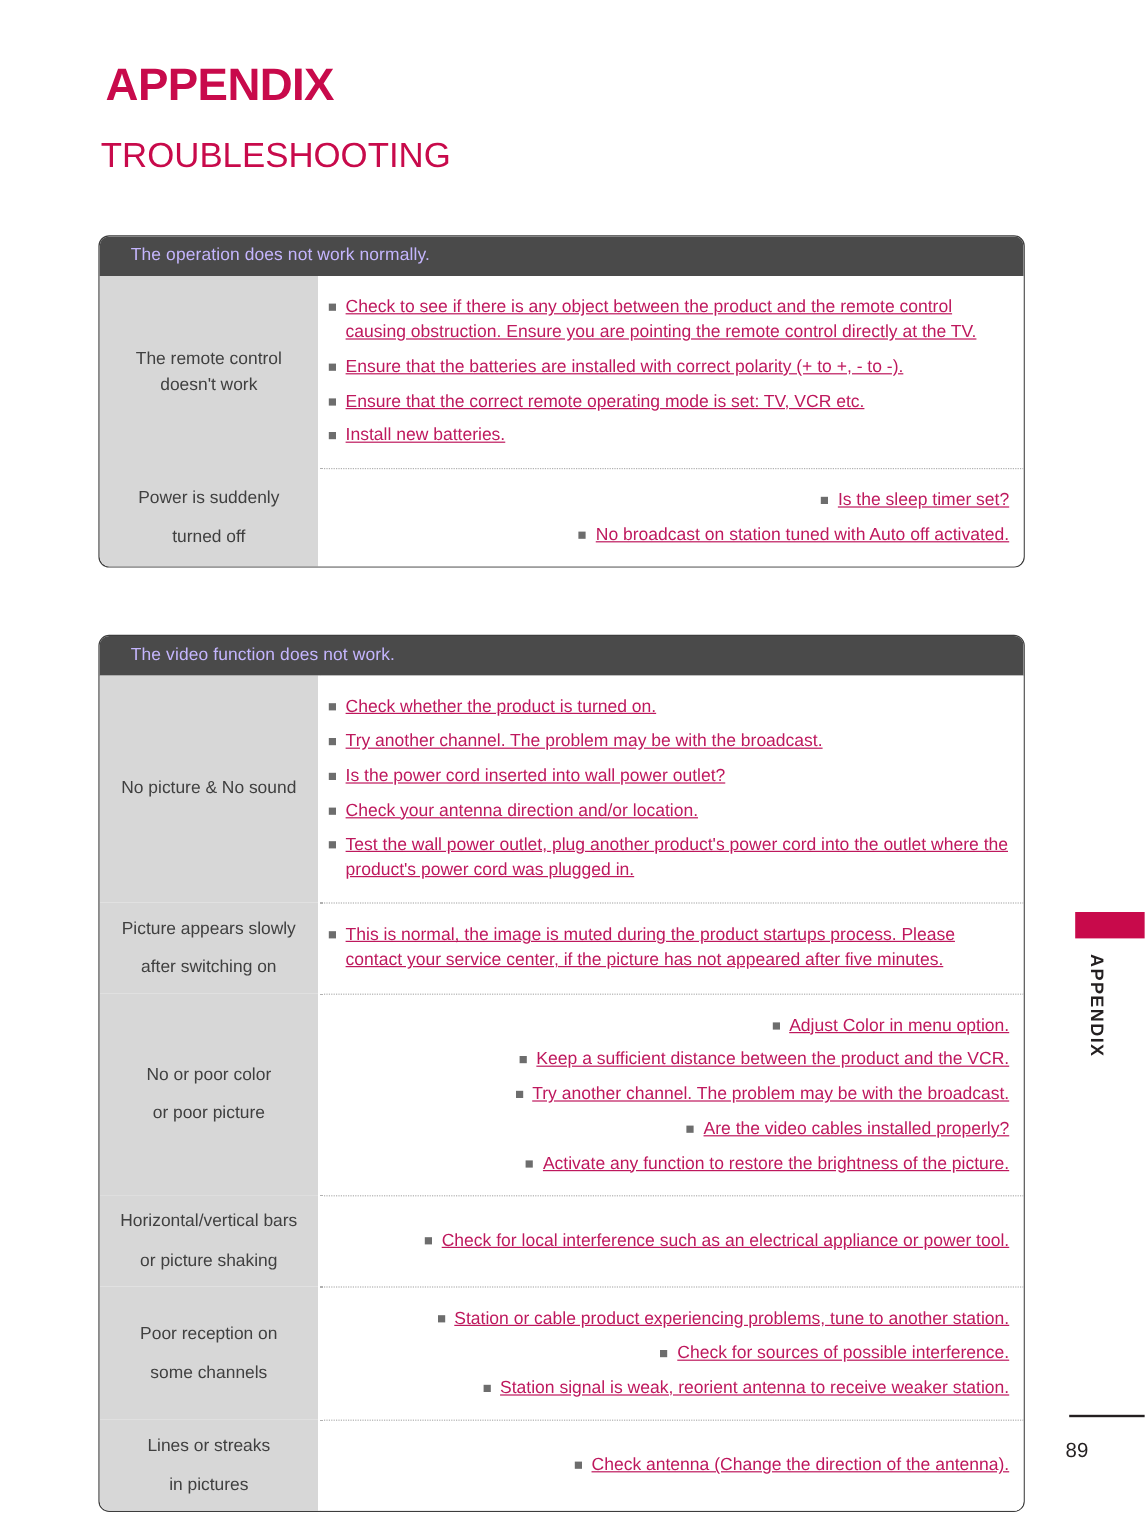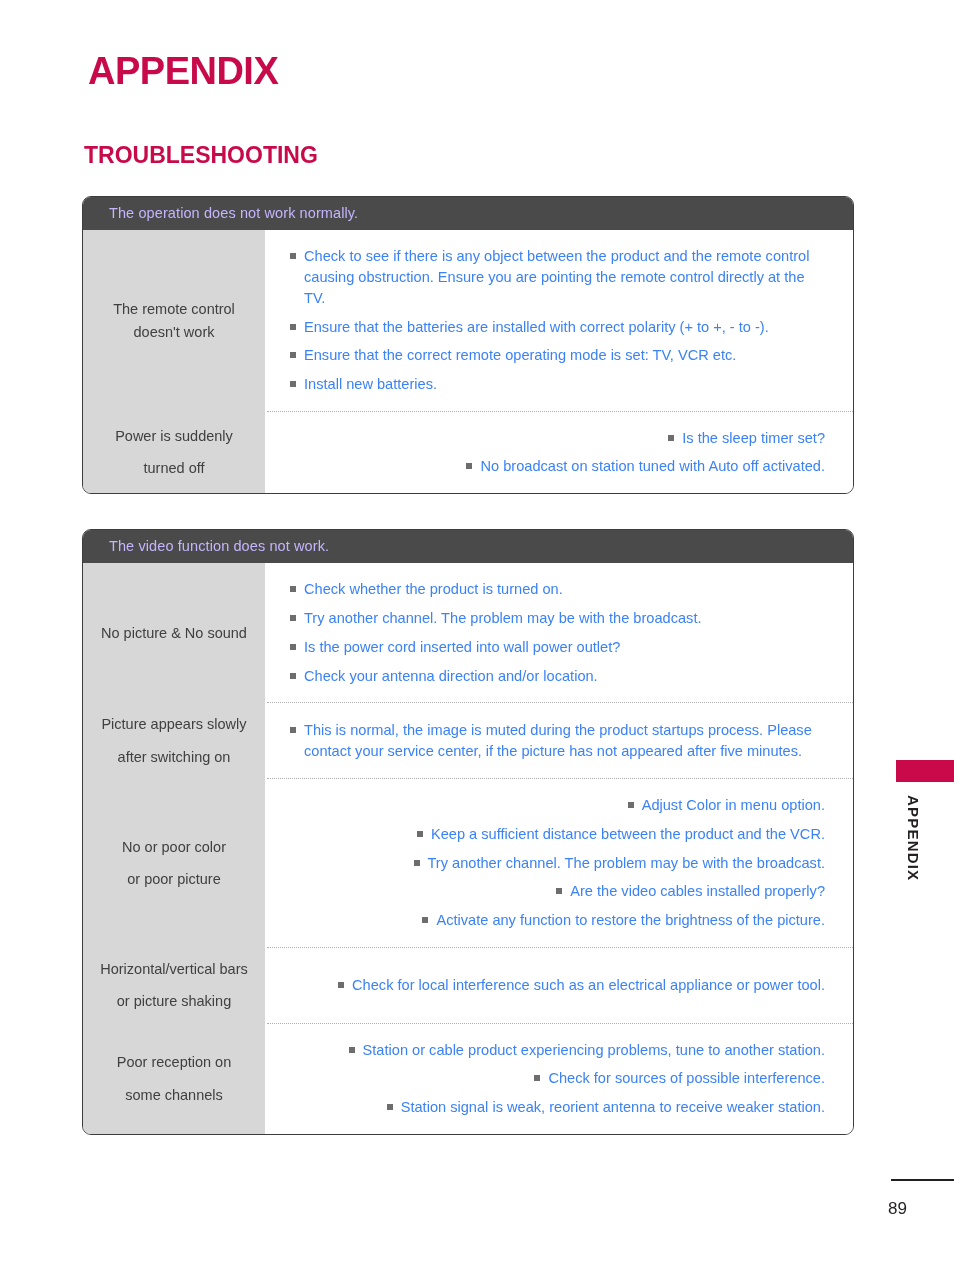--- a/index.html
+++ b/index.html
@@ -23,23 +23,23 @@
     top: 52px;
     font-size: 38px;
     font-weight: bold;
     letter-spacing: -0.5px;
     color: #c80a4b;
     line-height: 1;
   }
   .section-title {
     position: absolute;
     left: 84px;
-    top: 144px;
-    font-size: 23px;
-    font-weight: bold;
+    top: 116px;
+    font-size: 29px;
+    font-weight: normal;
     letter-spacing: 0px;
     color: #c80a4b;
     line-height: 1;
   }
 
   
   .tbl {
     position: absolute;
     left: 82px;
     width: 772px;
@@ -103,24 +103,25 @@
     background: #ffffff;
     display: flex;
     flex-direction: column;
     justify-content: center;
   }
   .items.sep { border-top: 1px dotted #b3b3b3; align-items: flex-end; }
 
   .bullet {
     position: relative;
     padding-left: 15px;
-    margin: 4px 16px;
+    margin: 4px 0;
     font-size: 14.6px;
     line-height: 1.42;
-    color: #3b82f6;
+    color: #be185d;
+    text-decoration: underline;
   }
   .bullet::before {
     content: "";
     position: absolute;
     left: 1px;
     top: 7px;
     width: 6px;
     height: 6px;
     background: #6d6d6d;
   }
@@ -209,20 +210,21 @@
         <div class="row">
           <div class="label">
             <span class="l-line">No picture &amp; No sound</span>
           </div>
           <div class="gap"></div>
           <div class="items">
             <div class="bullet">Check whether the product is turned on.</div>
             <div class="bullet">Try another channel. The problem may be with the broadcast.</div>
             <div class="bullet">Is the power cord inserted into wall power outlet?</div>
             <div class="bullet">Check your antenna direction and/or location.</div>
+            <div class="bullet">Test the wall power outlet, plug another product's power cord into the outlet where the product's power cord was plugged in.</div>
           </div>
         </div>
         <div class="row">
           <div class="label">
             <span class="l-line">Picture appears slowly</span>
             <span class="l-line">after switching on</span>
           </div>
           <div class="gap"></div>
           <div class="items sep">
             <div class="bullet">This is normal, the image is muted during the product startups process. Please contact your service center, if the picture has not appeared after five minutes.</div>
@@ -257,20 +259,30 @@
             <span class="l-line">Poor reception on</span>
             <span class="l-line">some channels</span>
           </div>
           <div class="gap"></div>
           <div class="items sep">
             <div class="bullet">Station or cable product experiencing problems, tune to another station.</div>
             <div class="bullet">Check for sources of possible interference.</div>
             <div class="bullet">Station signal is weak, reorient antenna to receive weaker station.</div>
           </div>
         </div>
+        <div class="row">
+          <div class="label">
+            <span class="l-line">Lines or streaks</span>
+            <span class="l-line">in pictures</span>
+          </div>
+          <div class="gap"></div>
+          <div class="items sep">
+            <div class="bullet">Check antenna (Change the direction of the antenna).</div>
+          </div>
+        </div>
       </div>
     </div>
   </div>
 
 <div class="side-tab"></div>
 <div class="side-label">APPENDIX</div>
 
 <div class="footer-rule"></div>
 <div class="page-number">89</div>
 

